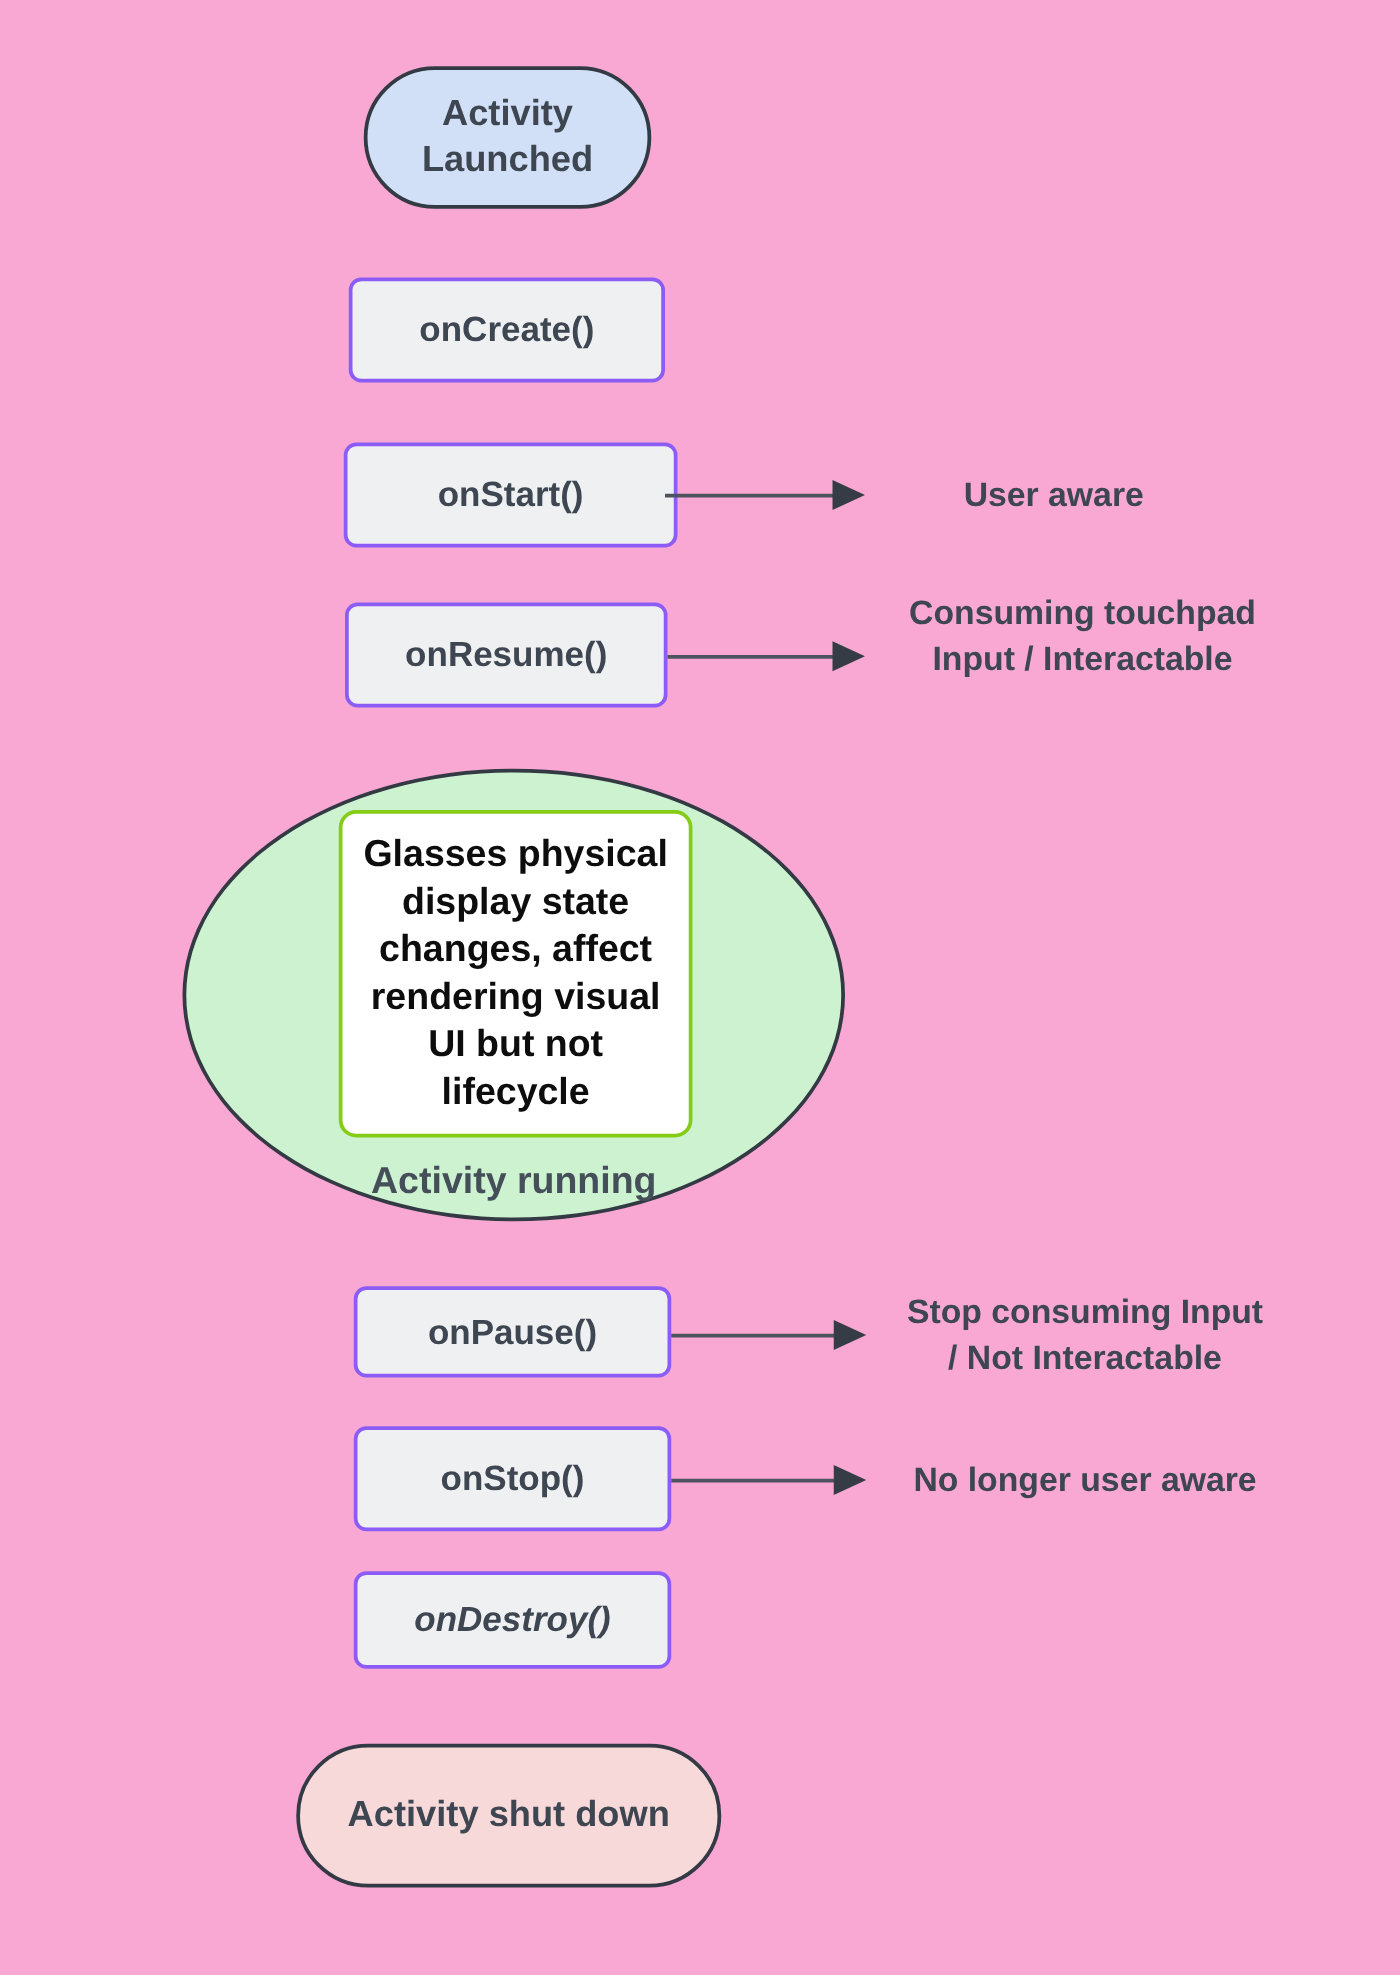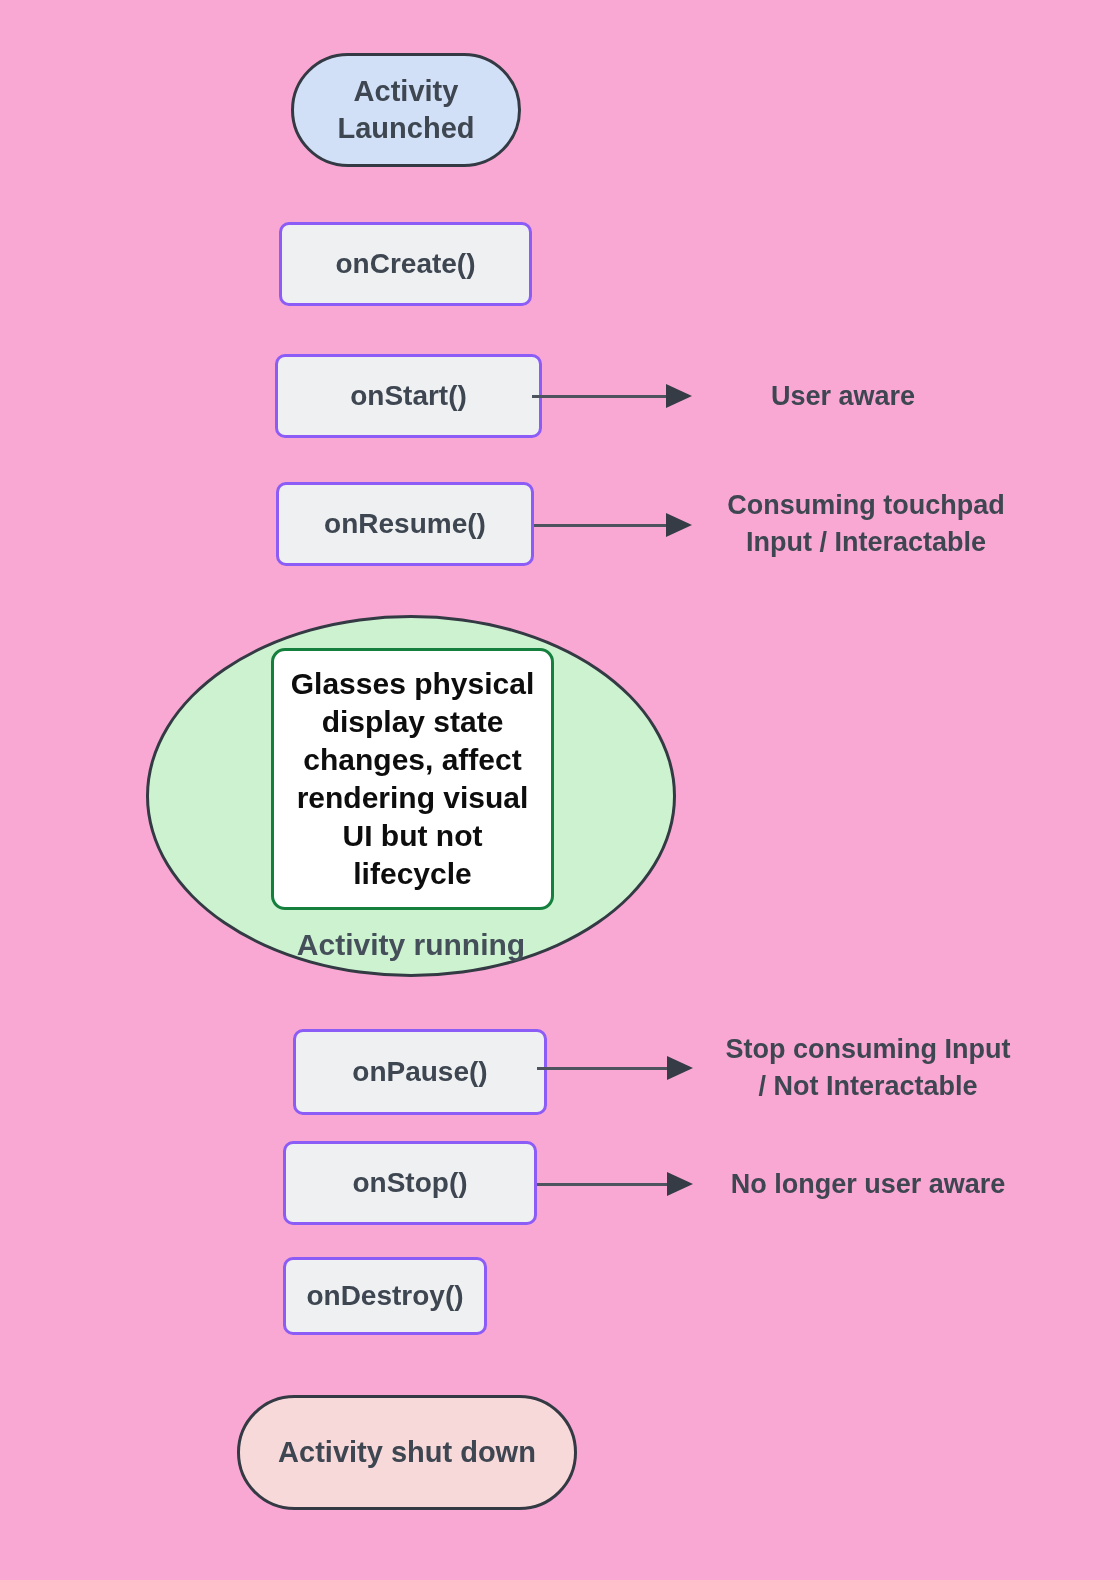--- a/index.html
+++ b/index.html
@@ -32,34 +32,34 @@
     border: 3px solid #8b5cf6;
     border-radius: 10px;
     background: #eef0f2;
     font-size: 28px;
   }
   .pill-launched   { left: 291px; top: 53px;  width: 230px; height: 114px; background: #d2e0f7; }
   .pill-shutdown   { left: 237px; top: 1395px; width: 340px; height: 115px; background: #f8d9da; }
   .box-oncreate    { left: 279px; top: 222px;  width: 253px; height: 84px; }
   .box-onstart     { left: 275px; top: 354px;  width: 267px; height: 84px; }
   .box-onresume    { left: 276px; top: 482px;  width: 258px; height: 84px; }
-  .box-onpause     { left: 293px; top: 1029px; width: 254px; height: 86px; }
+  .box-onpause     { left: 283px; top: 1029px; width: 254px; height: 73px; }
   .box-onstop      { left: 283px; top: 1141px; width: 254px; height: 84px; }
-  .box-ondestroy   { left: 283px; top: 1257px; width: 204px; height: 78px; }
+  .box-ondestroy   { left: 283px; top: 1257px; width: 254px; height: 78px; font-style: italic; }
 
   .ellipse-running {
     left: 146px; top: 615px; width: 530px; height: 362px;
     background: #ccf2d0;
     border: 3.5px solid #333a43;
     border-radius: 50%;
   }
   .note-box {
     left: 271px; top: 648px; width: 283px; height: 262px;
     background: #ffffff;
-    border: 3px solid #15803d;
+    border: 3px solid #84cc16;
     border-radius: 14px;
     font-size: 30px;
     line-height: 38px;
     color: #0d0d0d;
   }
   .running-caption {
     position: absolute;
     left: 246px; top: 928px; width: 330px;
     text-align: center;
     font-size: 30px;
@@ -69,21 +69,21 @@
 
   .annotation {
     position: absolute;
     text-align: center;
     font-size: 27px;
     line-height: 37px;
     white-space: pre-line;
     transform: translateY(-50%);
   }
   .ann-onstart  { left: 693px; top: 396px;  width: 300px; }
-  .ann-onresume { left: 696px; top: 524px;  width: 340px; }
+  .ann-onresume { left: 696px; top: 509px;  width: 340px; }
   .ann-onpause  { left: 688px; top: 1068px; width: 360px; }
   .ann-onstop   { left: 688px; top: 1184px; width: 360px; }
 
   .arrow {
     position: absolute;
     height: 24px;
     transform: translateY(-50%);
   }
   .arrow-line {
     position: absolute;

